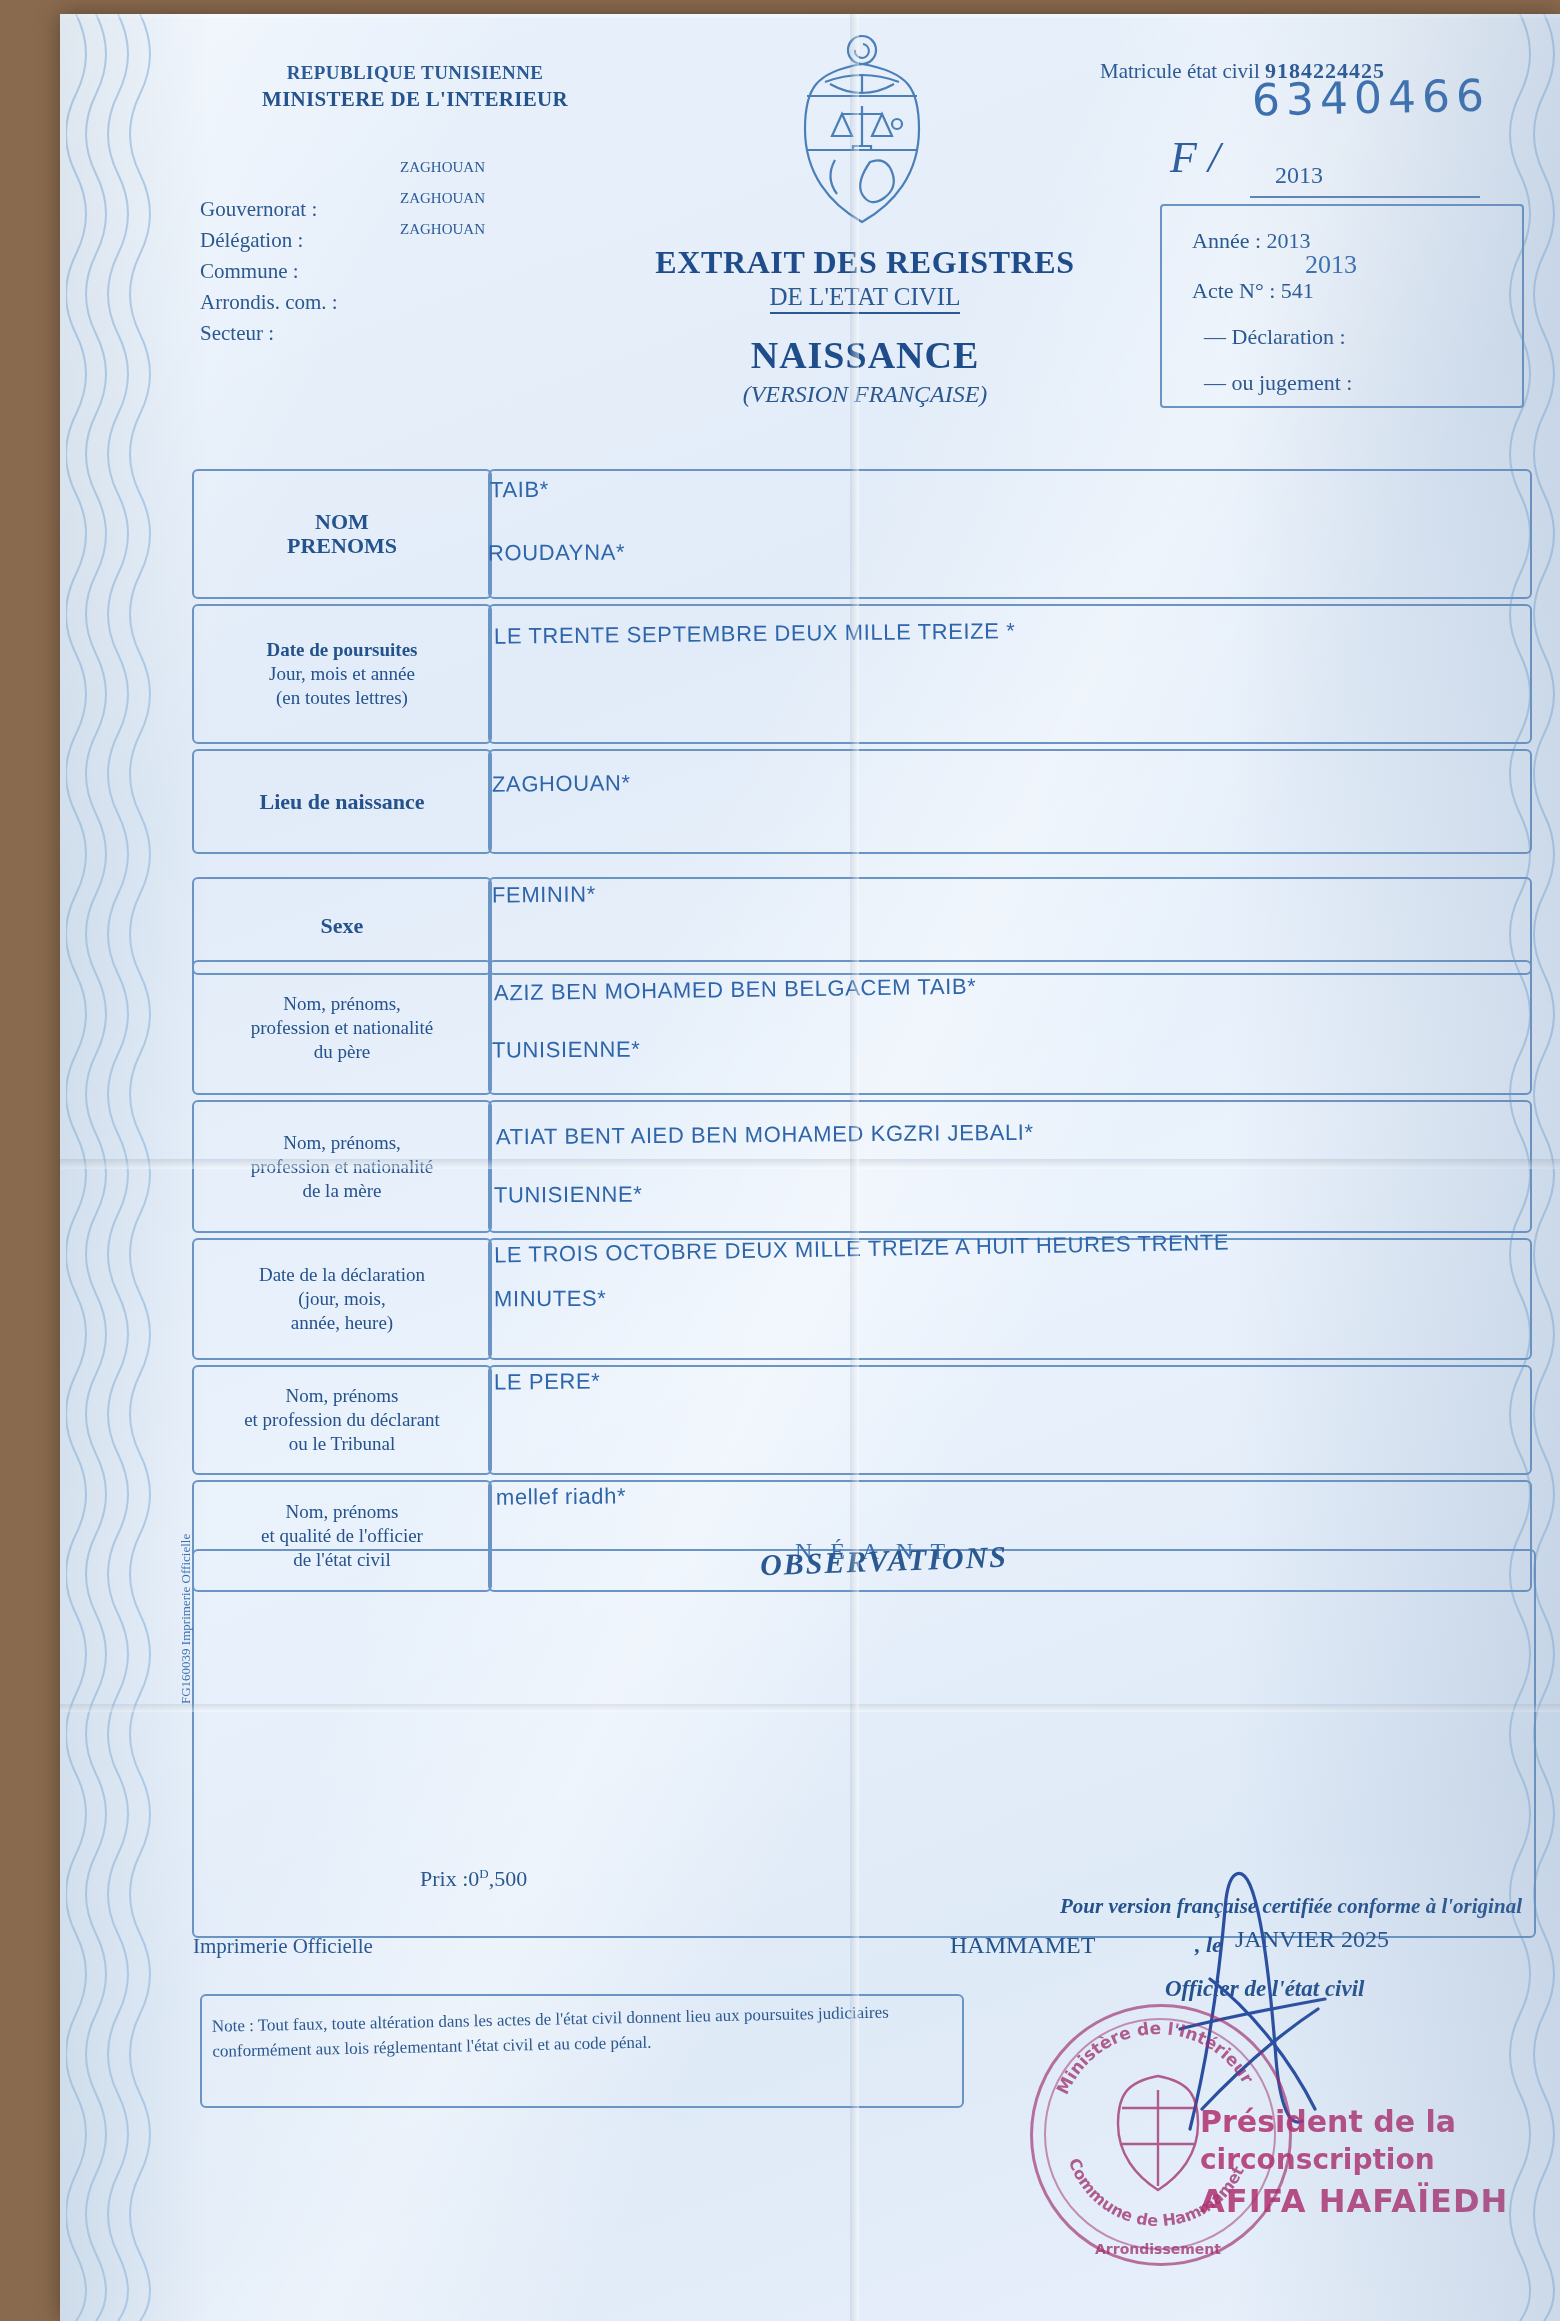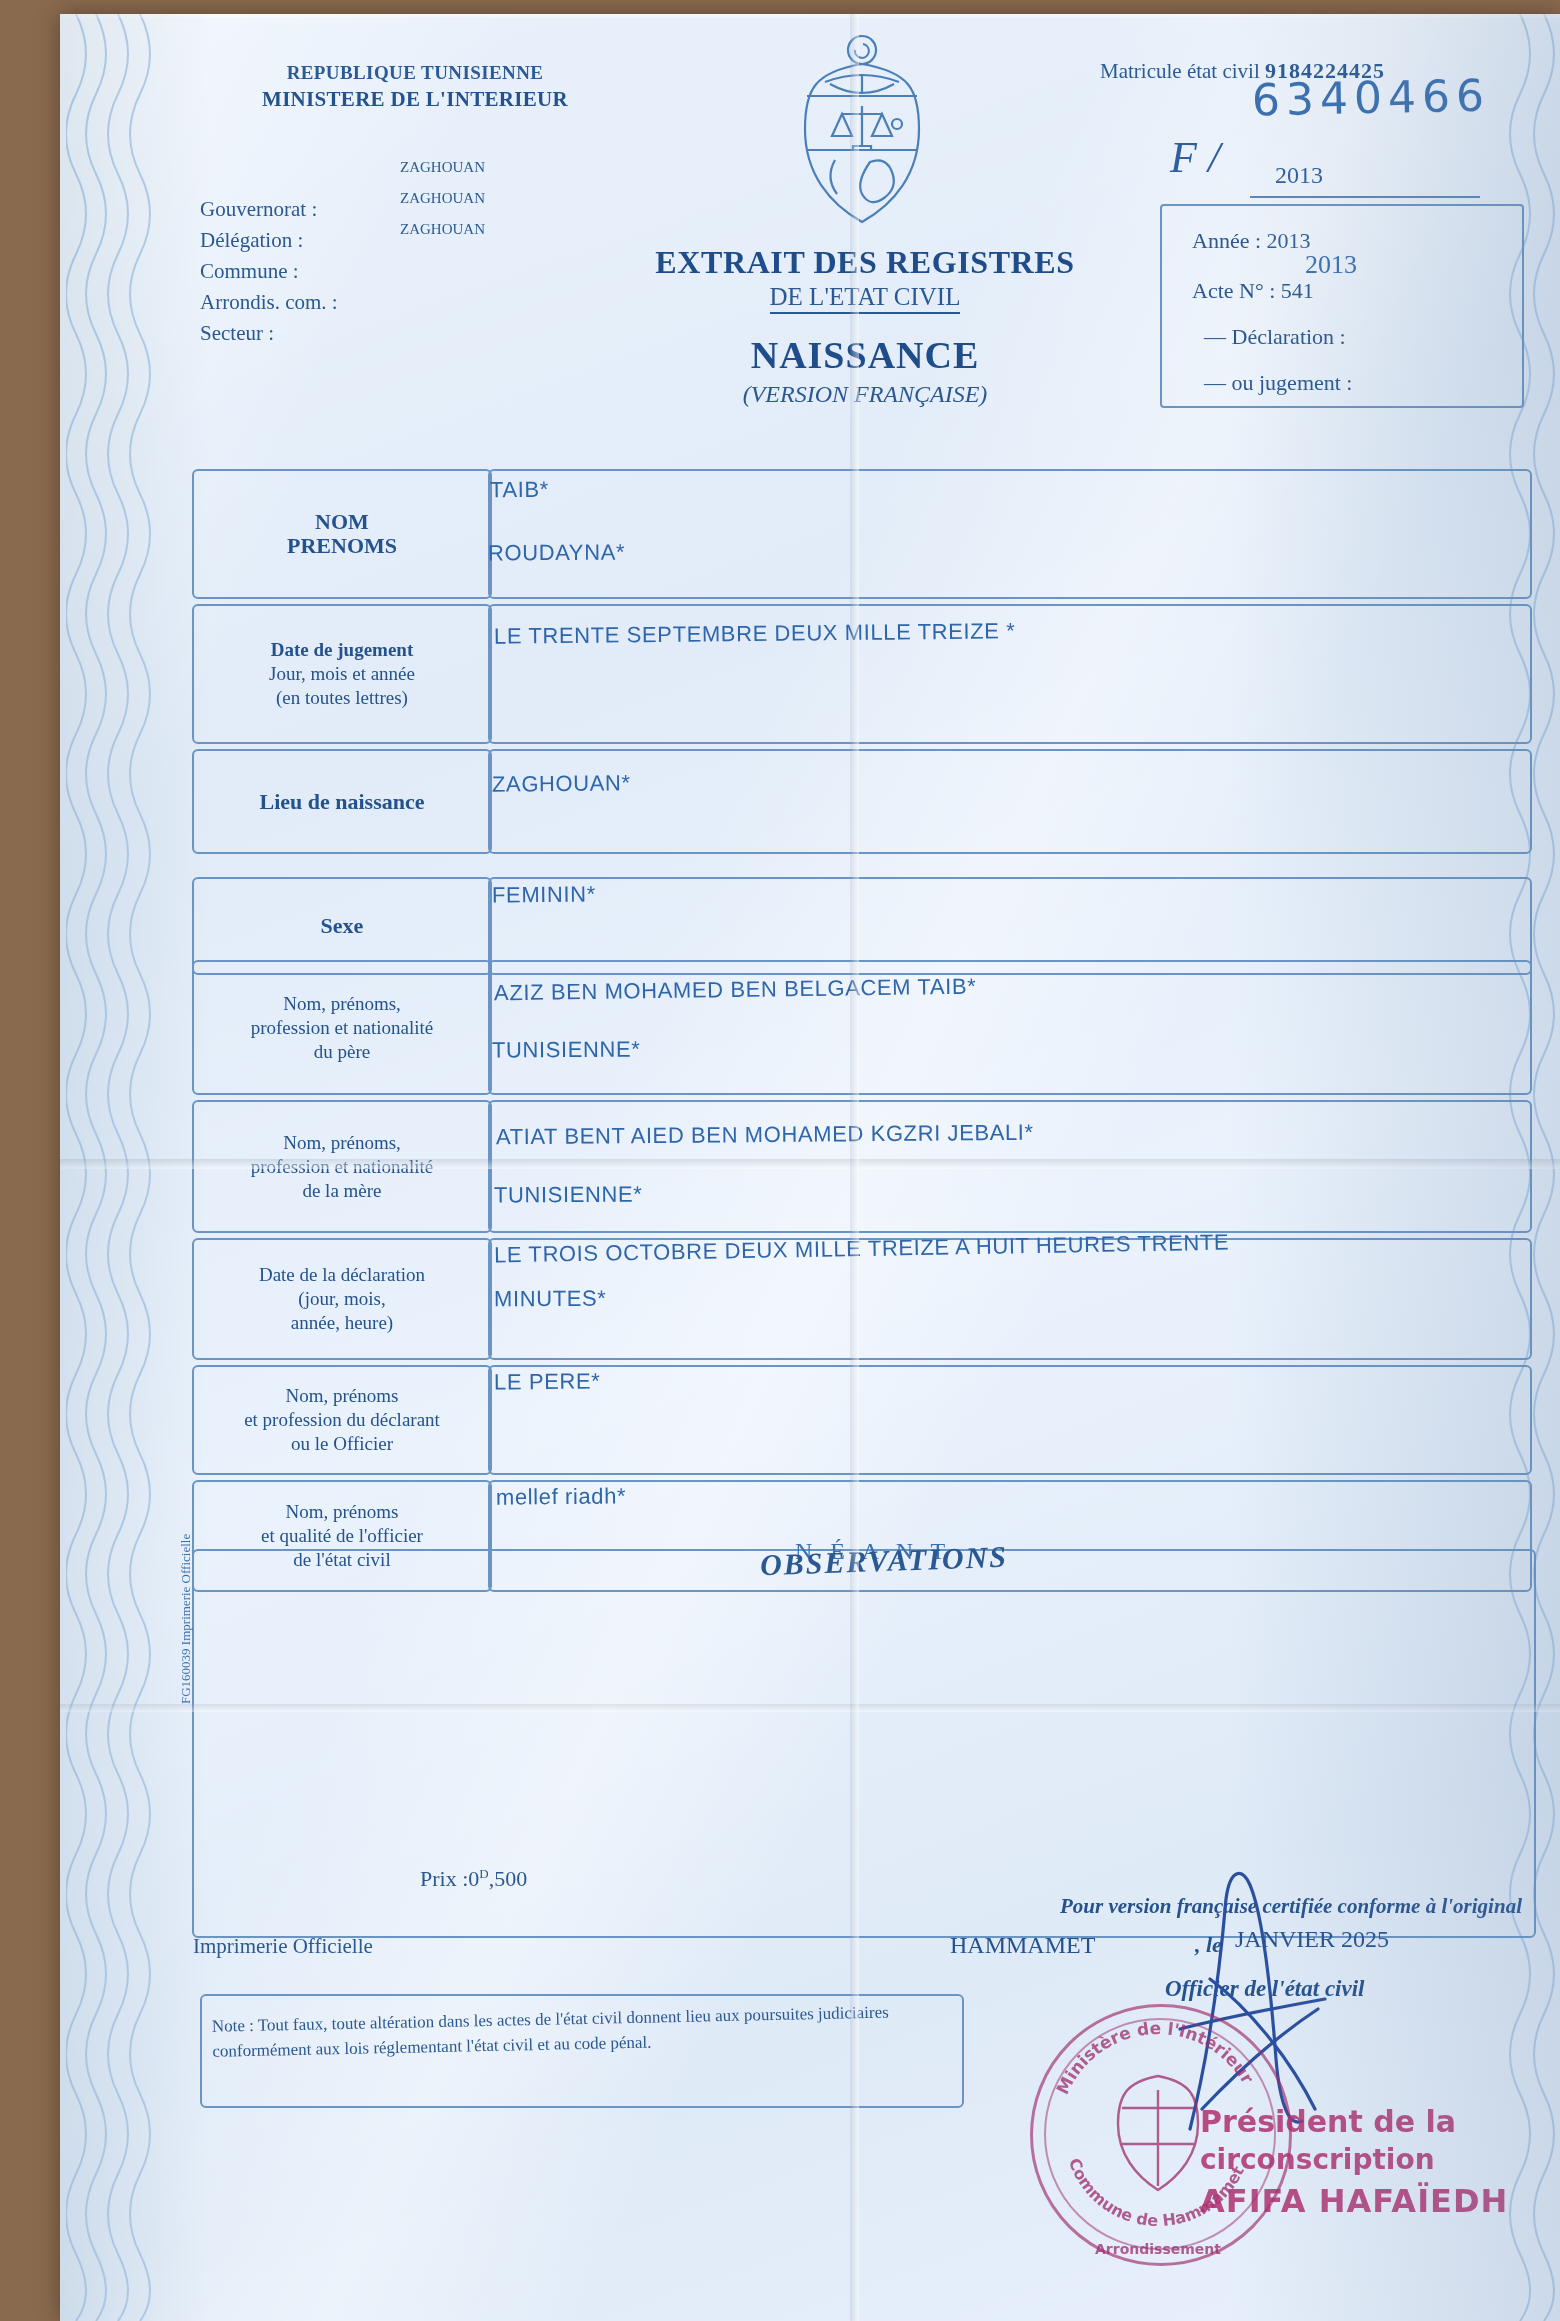--- a/index.html
+++ b/index.html
@@ -229,21 +229,21 @@
     <div class="rowbox" style="height:130px;">
       <div class="lbl b" style="height:130px;flex-direction:column;">
         <div>NOM</div>
         <div>PRENOMS</div>
       </div>
       <div class="val" style="height:130px;"></div>
     </div>
 
     <div class="rowbox" style="height:140px;">
       <div class="lbl" style="height:140px;flex-direction:column;">
-        <div style="font-weight:bold;">Date de jugement</div>
+        <div style="font-weight:bold;">Date de poursuites</div>
         <div>Jour, mois et année</div>
         <div>(en toutes lettres)</div>
       </div>
       <div class="val" style="height:140px;"></div>
     </div>
 
     <div class="rowbox" style="height:105px;">
       <div class="lbl b" style="height:105px;">Lieu de naissance</div>
       <div class="val" style="height:105px;"></div>
     </div>
@@ -277,21 +277,21 @@
         <div>(jour, mois,</div>
         <div>année, heure)</div>
       </div>
       <div class="val" style="height:122px;"></div>
     </div>
 
     <div class="rowbox" style="height:110px;">
       <div class="lbl" style="height:110px;flex-direction:column;">
         <div>Nom, prénoms</div>
         <div>et profession du déclarant</div>
-        <div>ou le Officier</div>
+        <div>ou le Tribunal</div>
       </div>
       <div class="val" style="height:110px;"></div>
     </div>
 
     <div class="rowbox" style="height:112px;">
       <div class="lbl" style="height:112px;flex-direction:column;">
         <div>Nom, prénoms</div>
         <div>et qualité de l'officier</div>
         <div>de l'état civil</div>
       </div>

